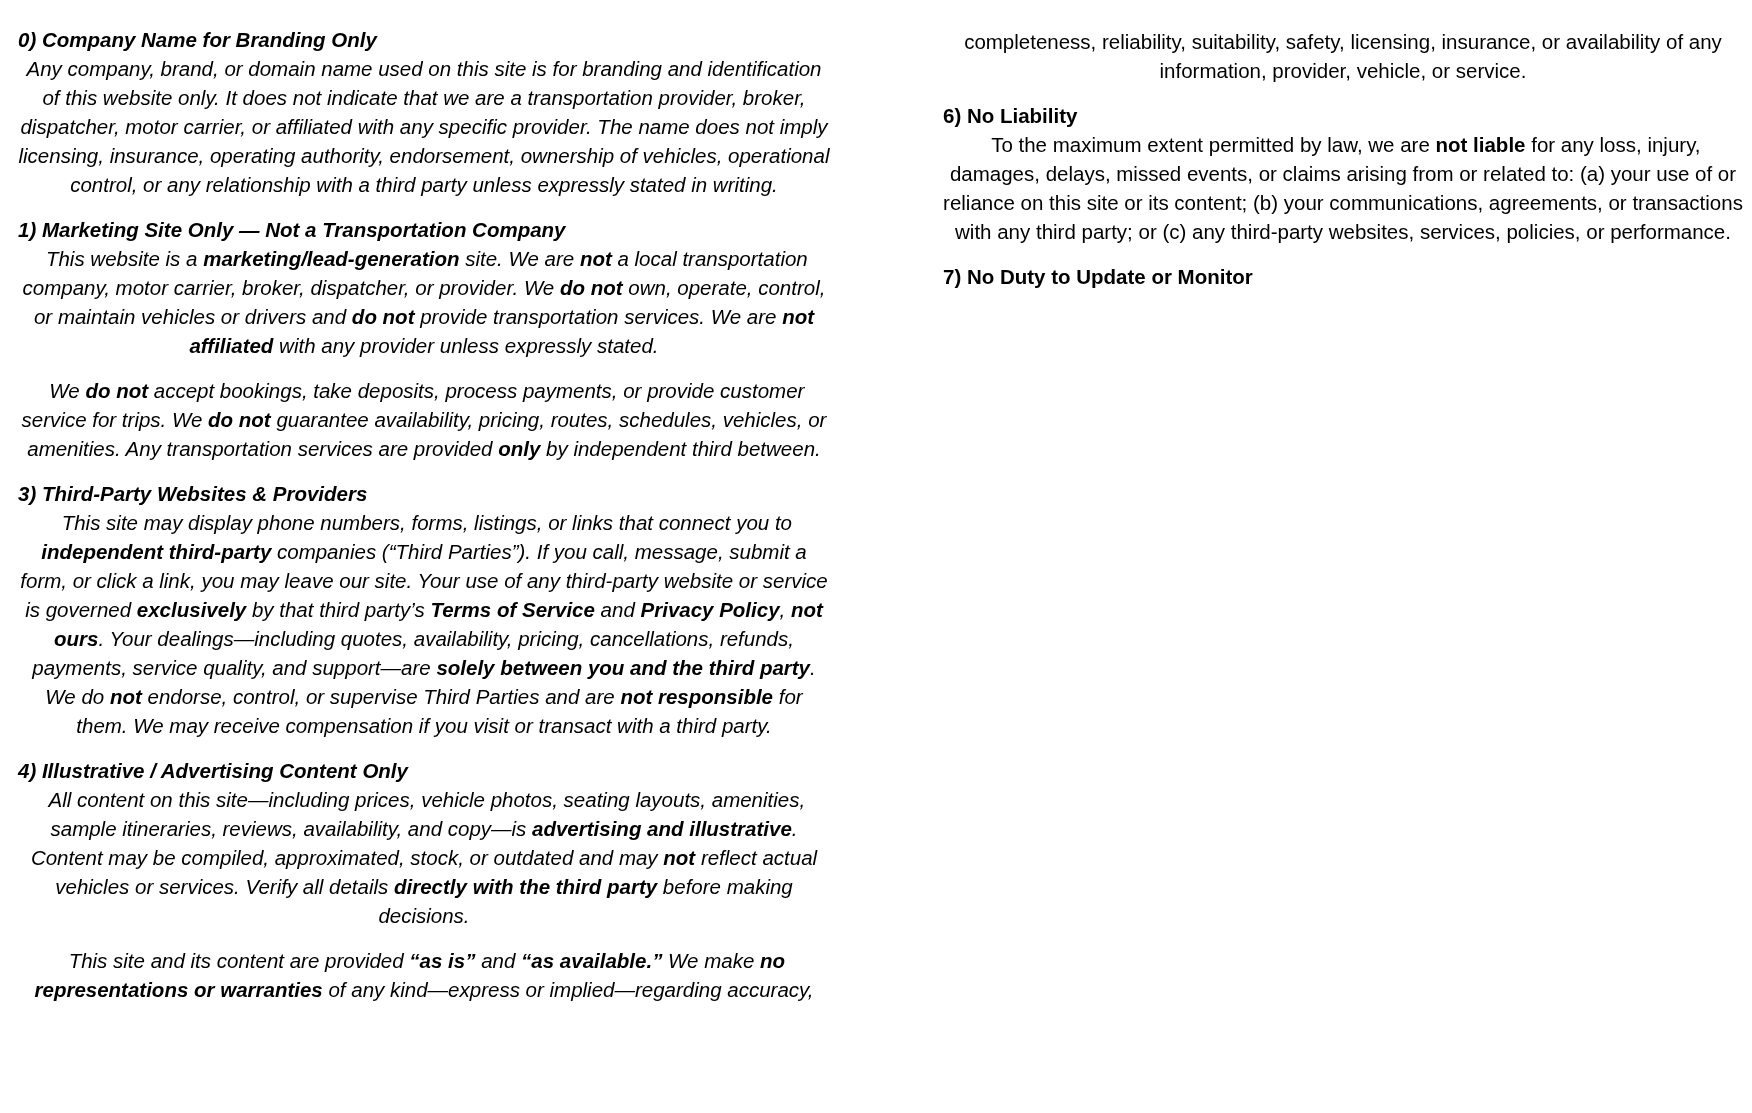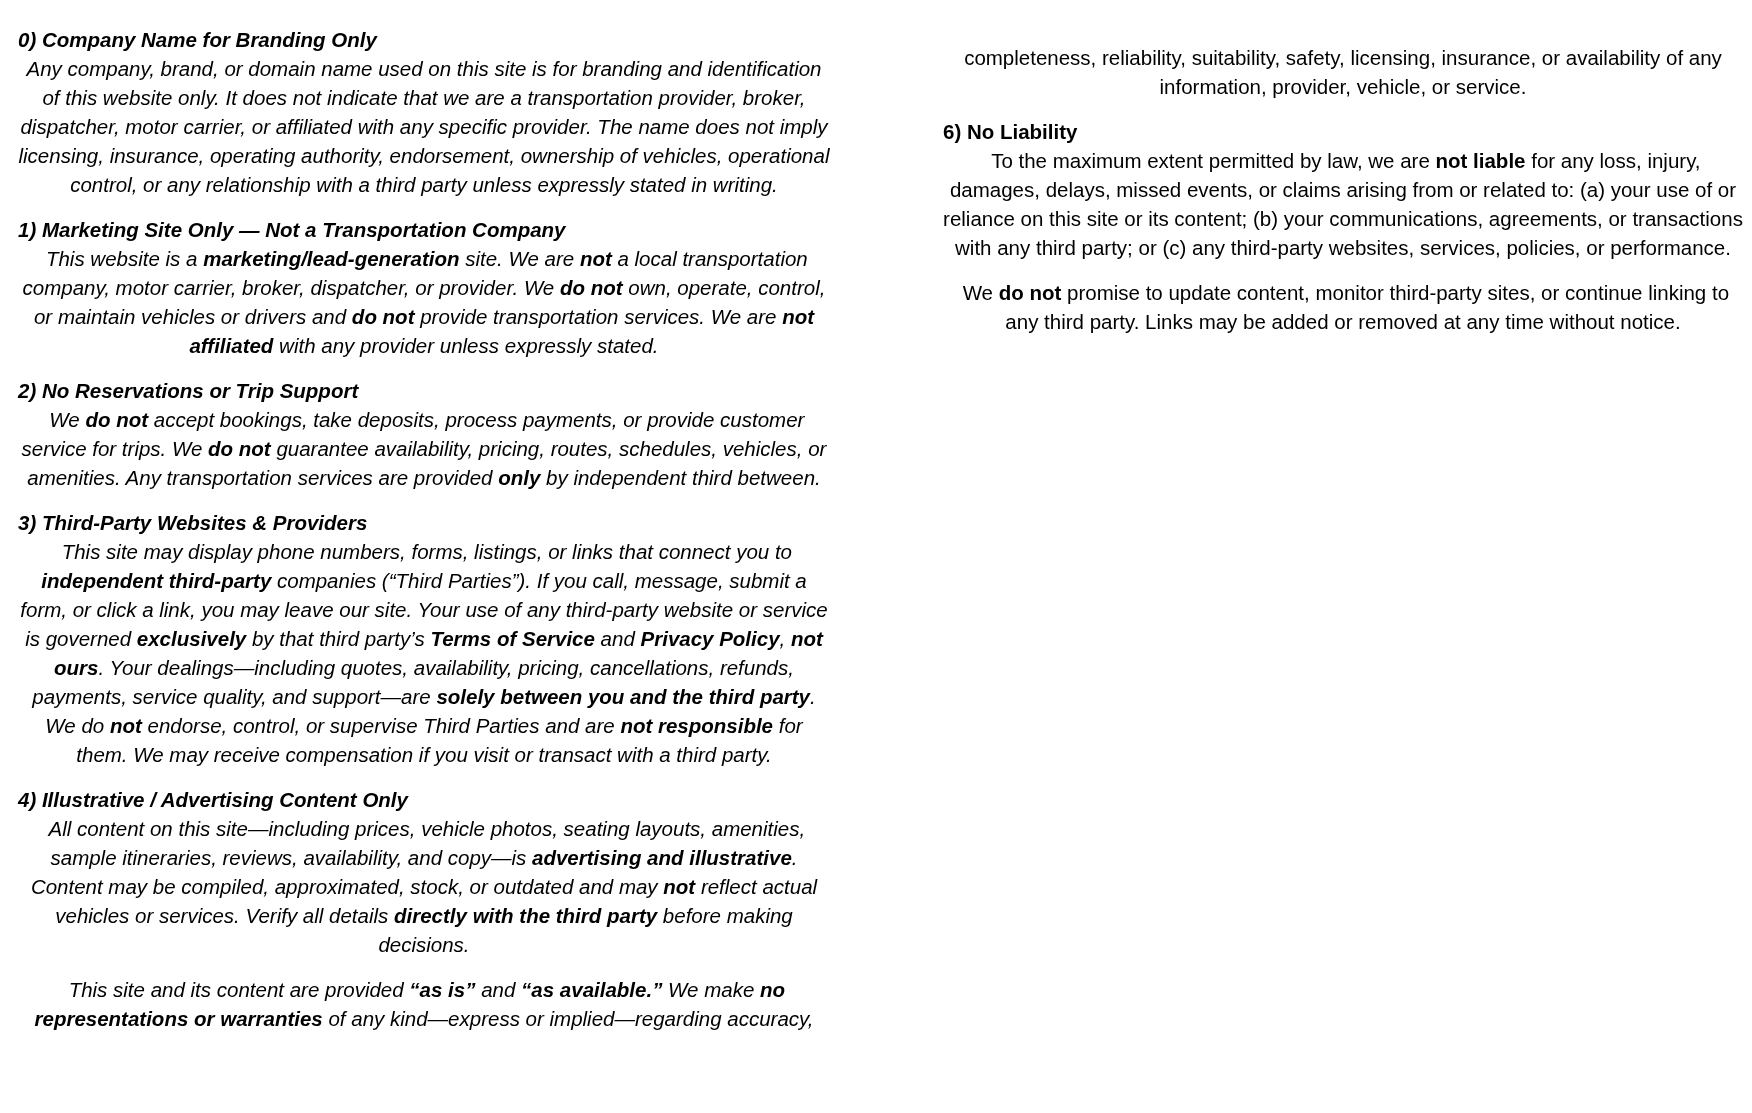--- a/index.html
+++ b/index.html
@@ -9,41 +9,40 @@
     position: relative;
     overflow: hidden;
     background: #ffffff;
     color: #000000;
     font-family: "Liberation Sans", "DejaVu Sans", sans-serif;
     font-size: 20.5px;
     line-height: 29px;
   }
   .col { position: absolute; }
   #col-left  { left: 18px;  top: 25px; width: 812px; font-style: italic; }
-  #col-right { left: 943px; top: 43px; width: 800px; }
+  #col-right { left: 943px; top: 27px; width: 800px; }
   .section { margin: 0 0 16px 0; }
   .section:last-child { margin-bottom: 0; }
   .heading { font-weight: 700; white-space: pre-wrap; }
   .body { white-space: pre-wrap; font-weight: 400; text-align: center; }
   .body b { font-weight: 700; }
 </style>
 </head>
 <body style="background: rgb(255, 255, 255); color: rgb(0, 0, 0);">
 
 <div class="col" id="col-left">
     <div class="section">
       <div class="heading">0) Company Name for Branding Only</div>
       <div class="body"><span>Any company, brand, or domain name used on this site is for branding and identification of this website only. It does not indicate that we are a transportation provider, broker, dispatcher, motor carrier, or affiliated with any specific provider. The name does not imply licensing, insurance, operating authority, endorsement, ownership of vehicles, operational control, or any relationship with a third party unless expressly stated in writing.</span></div>
     </div>
     <div class="section">
       <div class="heading">1) Marketing Site Only — Not a Transportation Company</div>
       <div class="body"><span> This website is a </span><b>marketing/lead-generation</b><span> site. We are </span><b>not</b><span> a local transportation company, motor carrier, broker, dispatcher, or provider. We </span><b>do not</b><span> own, operate, control, or maintain vehicles or drivers and </span><b>do not</b><span> provide transportation services. We are </span><b>not affiliated</b><span> with any provider unless expressly stated.</span></div>
     </div>
     <div class="section">
-      <div class="heading">2) No Reservations or Trip Support</div>
       <div class="body"><span> We </span><b>do not</b><span> accept bookings, take deposits, process payments, or provide customer service for trips. We </span><b>do not</b><span> guarantee availability, pricing, routes, schedules, vehicles, or amenities. Any transportation services are provided </span><b>only</b><span> by independent third between.</span></div>
     </div>
     <div class="section">
       <div class="heading">3) Third-Party Websites &amp; Providers</div>
       <div class="body"><span> This site may display phone numbers, forms, listings, or links that connect you to </span><b>independent third-party</b><span> companies (“Third Parties”). If you call, message, submit a form, or click a link, you may leave our site. Your use of any third-party website or service is governed </span><b>exclusively</b><span> by that third party’s </span><b>Terms of Service</b><span> and </span><b>Privacy Policy</b><span>, </span><b>not ours</b><span>. Your dealings—including quotes, availability, pricing, cancellations, refunds, payments, service quality, and support—are </span><b>solely between you and the third party</b><span>. We do </span><b>not</b><span> endorse, control, or supervise Third Parties and are </span><b>not responsible</b><span> for them. We may receive compensation if you visit or transact with a third party.</span></div>
     </div>
     <div class="section">
       <div class="heading">4) Illustrative / Advertising Content Only</div>
       <div class="body"><span> All content on this site—including prices, vehicle photos, seating layouts, amenities, sample itineraries, reviews, availability, and copy—is </span><b>advertising and illustrative</b><span>. Content may be compiled, approximated, stock, or outdated and may </span><b>not</b><span> reflect actual vehicles or services. Verify all details </span><b>directly with the third party</b><span> before making decisions.</span></div>
     </div>
@@ -53,15 +52,15 @@
   </div>
 <div class="col" id="col-right">
     <div class="section">
       <div class="body"><span>completeness, reliability, suitability, safety, licensing, insurance, or availability of any information, provider, vehicle, or service.</span></div>
     </div>
     <div class="section">
       <div class="heading">6) No Liability</div>
       <div class="body"><span> To the maximum extent permitted by law, we are </span><b>not liable</b><span> for any loss, injury, damages, delays, missed events, or claims arising from or related to: (a) your use of or reliance on this site or its content; (b) your communications, agreements, or transactions with any third party; or (c) any third-party websites, services, policies, or performance.</span></div>
     </div>
     <div class="section">
-      <div class="body"><span> We </span><b>do not</b><span> promise to update content, monitor third-party sites, or continue linking to any third party. Links may be added or removed at any time without notice.</span></div>
+      <div class="heading">7) No Duty to Update or Monitor</div>
     </div>
   </div>
 
 </body></html>

